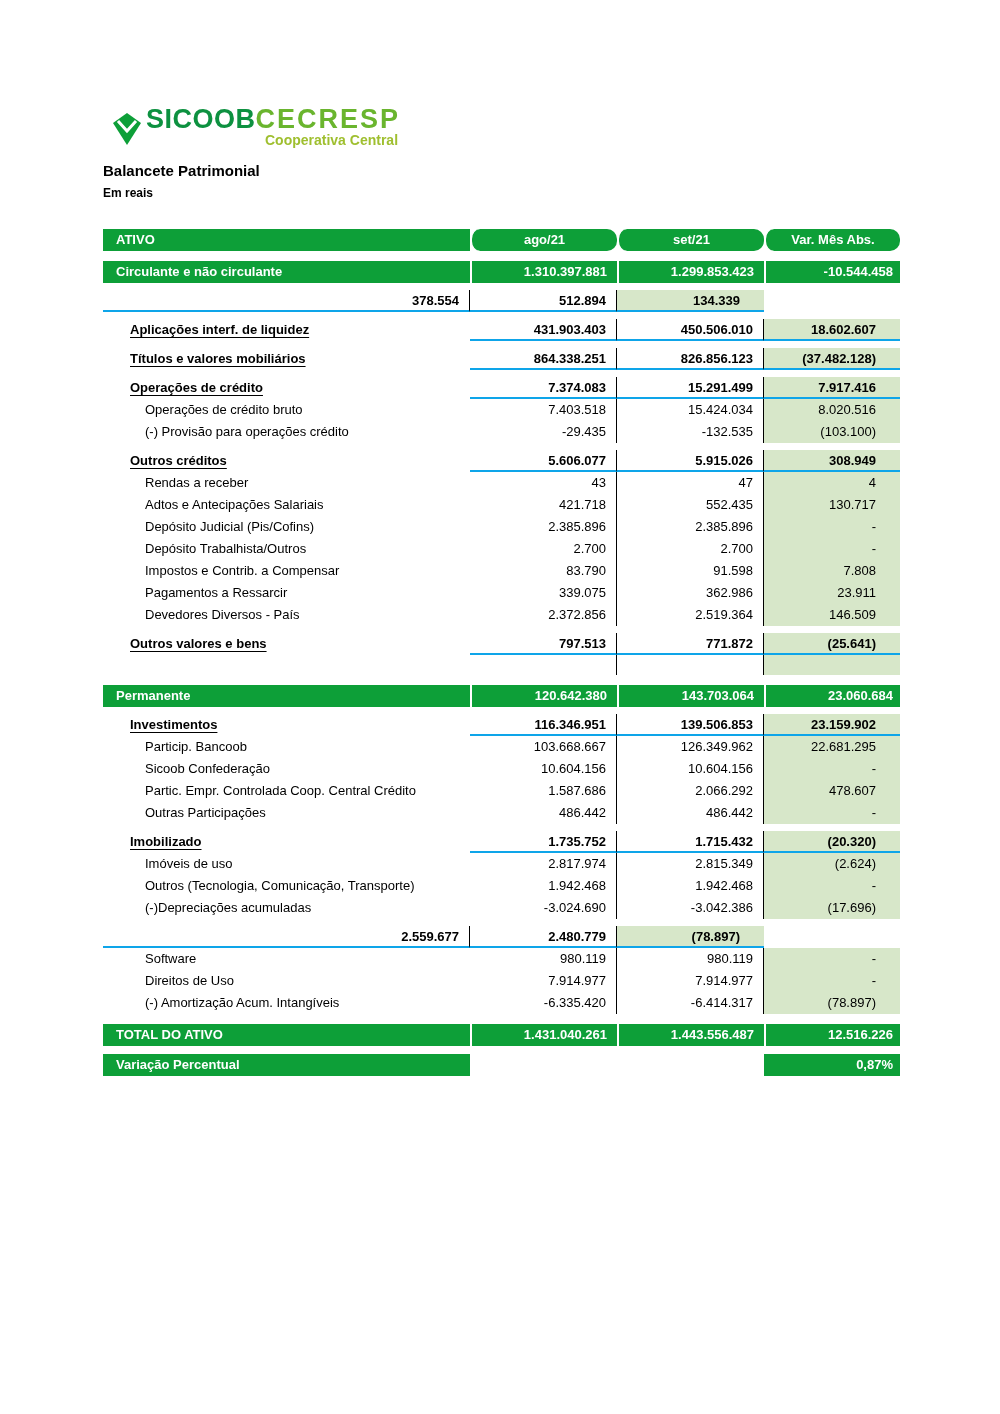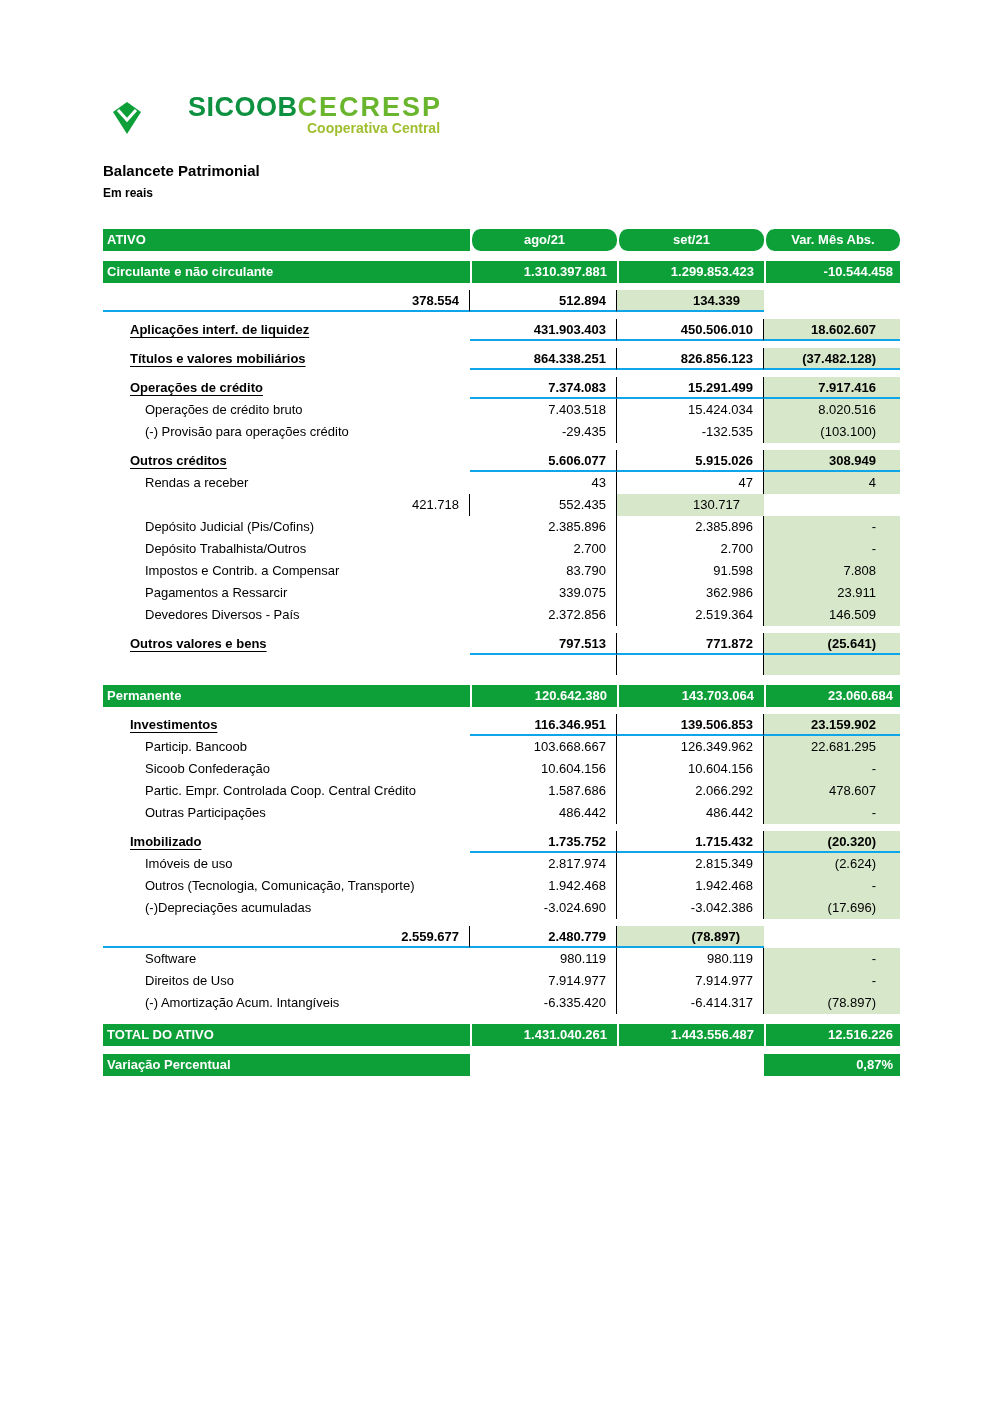--- a/index.html
+++ b/index.html
@@ -14,21 +14,21 @@
   :root {
     --green: #0d9f38;
     --lgreen: #d7e7c9;
     --brand1: #0d9140;
     --brand2: #6ab52e;
     --brand3: #9fbf2f;
   }
   .page { position: absolute; inset: 0; }
 
   
-  .logo { position: absolute; left: 112px; top: 94px; display: flex; align-items: flex-end; gap: 42px; }
+  .logo { position: absolute; left: 112px; top: 106px; display: flex; align-items: center; }
   .logo svg { margin-top: 4px; margin-right: 4px; }
   .logo-text { position: relative; line-height: 1; }
   .brand {
     font-size: 27px; font-weight: 800; letter-spacing: 0.5px;
     color: var(--brand1);
   }
   .suffix {
     font-size: 27px; font-weight: 800; letter-spacing: 2px;
     color: var(--brand2);
   }
@@ -50,21 +50,21 @@
     font-size: 13px;
   }
   .row > div { overflow: hidden; white-space: nowrap; }
 
   
   .head > div, .band > div, .percent .c0, .percent .c3 {
     background: var(--green); color: #fff; font-weight: bold;
   }
   .head .c1, .head .c2, .head .c3,
   .band .c1, .band .c2, .band .c3 { border-left: 2px solid #fff; }
-  .head .c0, .band .c0, .percent .c0 { padding-left: 4px; }
+  .head .c0, .band .c0, .percent .c0 { padding-left: 13px; }
   .head .c1, .head .c2, .head .c3 { text-align: center; border-radius: 10px; }
   .band .c1, .band .c2 { text-align: right; padding-right: 10px; }
   .band .c3, .percent .c3 { text-align: right; padding-right: 7px; }
   .band { margin-top: 10px; border-radius: 10px; }
   .percent { margin-top: 8px; }
 
   
   .strong { font-weight: bold; margin-top: 7px; }
   .strong .c0 { padding-left: 27px; text-decoration: underline; text-underline-offset: 3px; }
   .strong .c1, .strong .c2, .strong .c3 { border-bottom: 2px solid #0ea5e9; }
@@ -156,20 +156,21 @@
           <div class="c2">5.915.026</div>
           <div class="c3">308.949</div>
         </div>
         <div class="row item">
           <div class="c0">Rendas a receber</div>
           <div class="c1">43</div>
           <div class="c2">47</div>
           <div class="c3">4</div>
         </div>
         <div class="row item">
+          <div class="c0">Adtos e Antecipações Salariais</div>
           <div class="c1">421.718</div>
           <div class="c2">552.435</div>
           <div class="c3">130.717</div>
         </div>
         <div class="row item">
           <div class="c0">Depósito Judicial (Pis/Cofins)</div>
           <div class="c1">2.385.896</div>
           <div class="c2">2.385.896</div>
           <div class="c3">-</div>
         </div>

